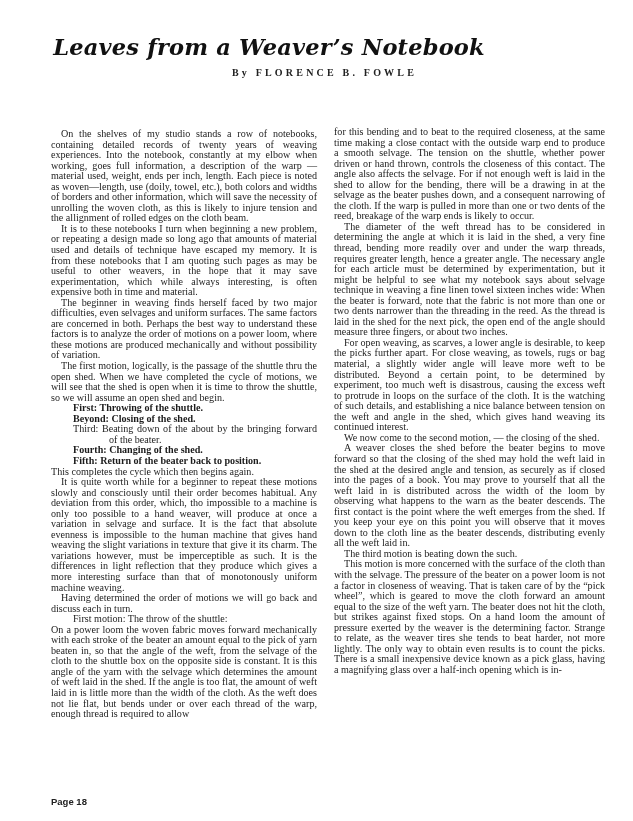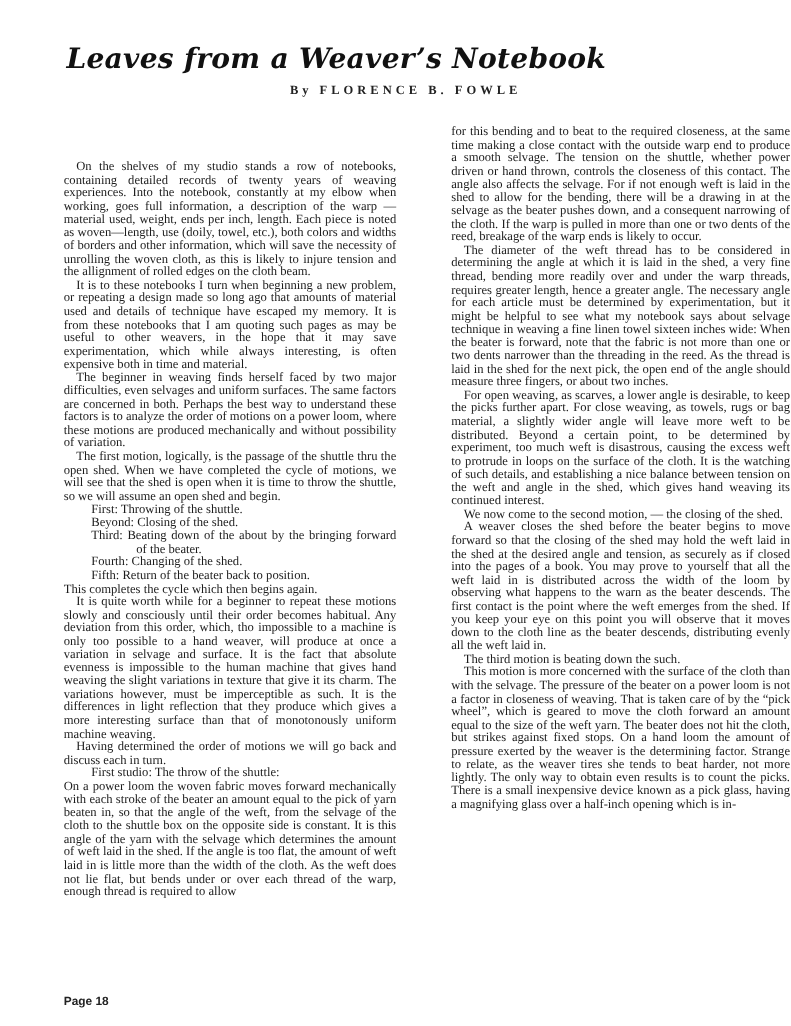--- a/index.html
+++ b/index.html
@@ -13,24 +13,24 @@
       position: absolute; top: 67px; left: 0; width: 633px; text-align: center;
       font-family: "Liberation Serif", serif; font-weight: bold; font-size: 10px;
       letter-spacing: 3.2px; color: #222; padding-left: 8px;
     }
     .col {
       position: absolute; top: 101px; width: 266px;
       font-family: "Liberation Serif", serif; font-size: 10.1px; line-height: 10.55px;
       text-align: justify; color: #1c1c1c;
     }
     .col.left { left: 51px; margin-top: 28px; }
-    .col.right { left: 361px; width: 271px; }
+    .col.right { left: 334px; width: 271px; margin-top: 26px; }
     .col p { margin: 0; text-indent: 10px; }
     .col p.noindent { text-indent: 0; }
-    .col p.list { text-indent: 0; padding-left: 22px; }
+    .col p.list { text-indent: 0; padding-left: 22px; font-weight: bold; }
     .col p.list-hang { text-indent: -36px; padding-left: 58px; }
     .col p.first-motion { text-indent: 0; padding-left: 22px; }
     .footer {
       position: absolute; top: 796px; left: 51px;
       font-family: Liberation Sans, sans-serif; font-weight: bold; font-size: 9.5px;
       color: #222;
     }
   </style>
 </head>
 <body>
@@ -46,21 +46,21 @@
   <div>
     <p class="list">First: Throwing of the shuttle.</p>
     <p class="list">Beyond: Closing of the shed.</p>
     <p class="list-hang">Third: Beating down of the about by the bringing forward of the beater.</p>
     <p class="list">Fourth: Changing of the shed.</p>
     <p class="list">Fifth: Return of the beater back to position.</p>
   </div>
   <p class="noindent">This completes the cycle which then begins again.</p>
   <p>It is quite worth while for a beginner to repeat these motions slowly and consciously until their order becomes habitual.  Any deviation from this order, which, tho impossible to a machine is only too possible to a hand weaver, will produce at once a variation in selvage and surface.  It is the fact that absolute evenness is impossible to the human machine that gives hand weaving the slight variations in texture that give it its charm. The variations however, must be imperceptible as such.  It is the differences in light reflection that they produce which gives a more interesting surface than that of monotonously uniform machine weaving.</p>
   <p>Having determined the order of motions we will go back and discuss each in turn.</p>
-  <p class="first-motion">First studio: The throw of the shuttle:</p>
+  <p class="first-motion">First motion: The throw of the shuttle:</p>
   <p class="noindent">On a power loom the woven fabric moves forward mechanically with each stroke of the beater an amount equal to the pick of yarn beaten in, so that the angle of the weft, from the selvage of the cloth to the shuttle box on the opposite side is constant.  It is this angle of the yarn with the selvage which determines the amount of weft laid in the shed.  If the angle is too flat, the amount of weft laid in is little more than the width of the cloth.  As the weft does not lie flat, but bends under or over each thread of the warp, enough thread is required to allow</p>
 </div>
 
 <div class="col right">
   <p class="noindent">for this bending and to beat to the required closeness, at the same time making a close contact with the outside warp end to produce a smooth selvage.  The tension on the shuttle, whether power driven or hand thrown, controls the closeness of this contact.  The angle also affects the selvage.  For if not enough weft is laid in the shed to allow for the bending, there will be a drawing in at the selvage as the beater pushes down, and a consequent narrowing of the cloth.  If the warp is pulled in more than one or two dents of the reed, breakage of the warp ends is likely to occur.</p>
   <p>The diameter of the weft thread has to be considered in determining the angle at which it is laid in the shed, a very fine thread, bending more readily over and under the warp threads, requires greater length, hence a greater angle.  The necessary angle for each article must be determined by experimentation, but it might be helpful to see what my notebook says about selvage technique in weaving a fine linen towel sixteen inches wide: When the beater is forward, note that the fabric is not more than one or two dents narrower than the threading in the reed. As the thread is laid in the shed for the next pick, the open end of the angle should measure three fingers, or about two inches.</p>
   <p>For open weaving, as scarves, a lower angle is desirable, to keep the picks further apart.  For close weaving, as towels, rugs or bag material, a slightly wider angle will leave more weft to be distributed.  Beyond a certain point, to be determined by experiment, too much weft is disastrous, causing the excess weft to protrude in loops on the surface of the cloth.  It is the watching of such details, and establishing a nice balance between tension on the weft and angle in the shed, which gives hand weaving its continued interest.</p>
   <p>We now come to the second motion, — the closing of the shed.</p>
   <p>A weaver closes the shed before the beater begins to move forward so that the closing of the shed may hold the weft laid in the shed at the desired angle and tension, as securely as if closed into the pages of a book.  You may prove to yourself that all the weft laid in is distributed across the width of the loom by observing what happens to the warn as the beater descends.  The first contact is the point where the weft emerges from the shed.  If you keep your eye on this point you will observe that it moves down to the cloth line as the beater descends, distributing evenly all the weft laid in.</p>
   <p>The third motion is beating down the such.</p>

